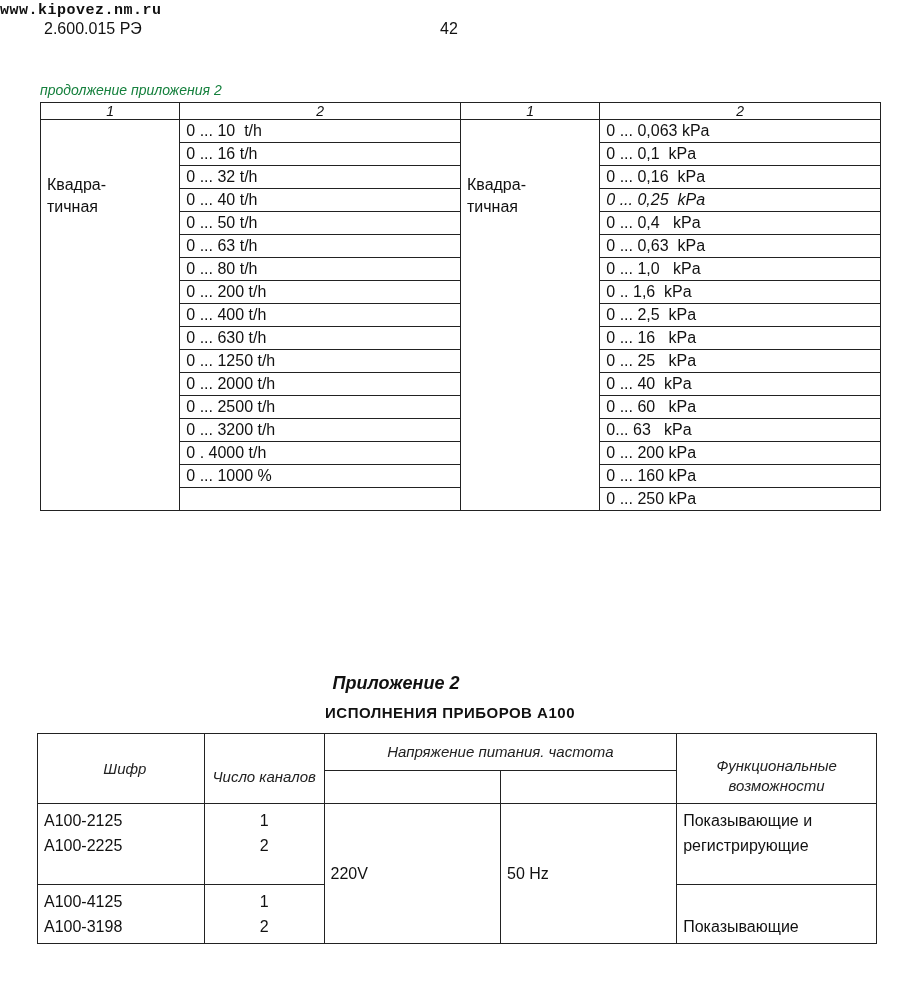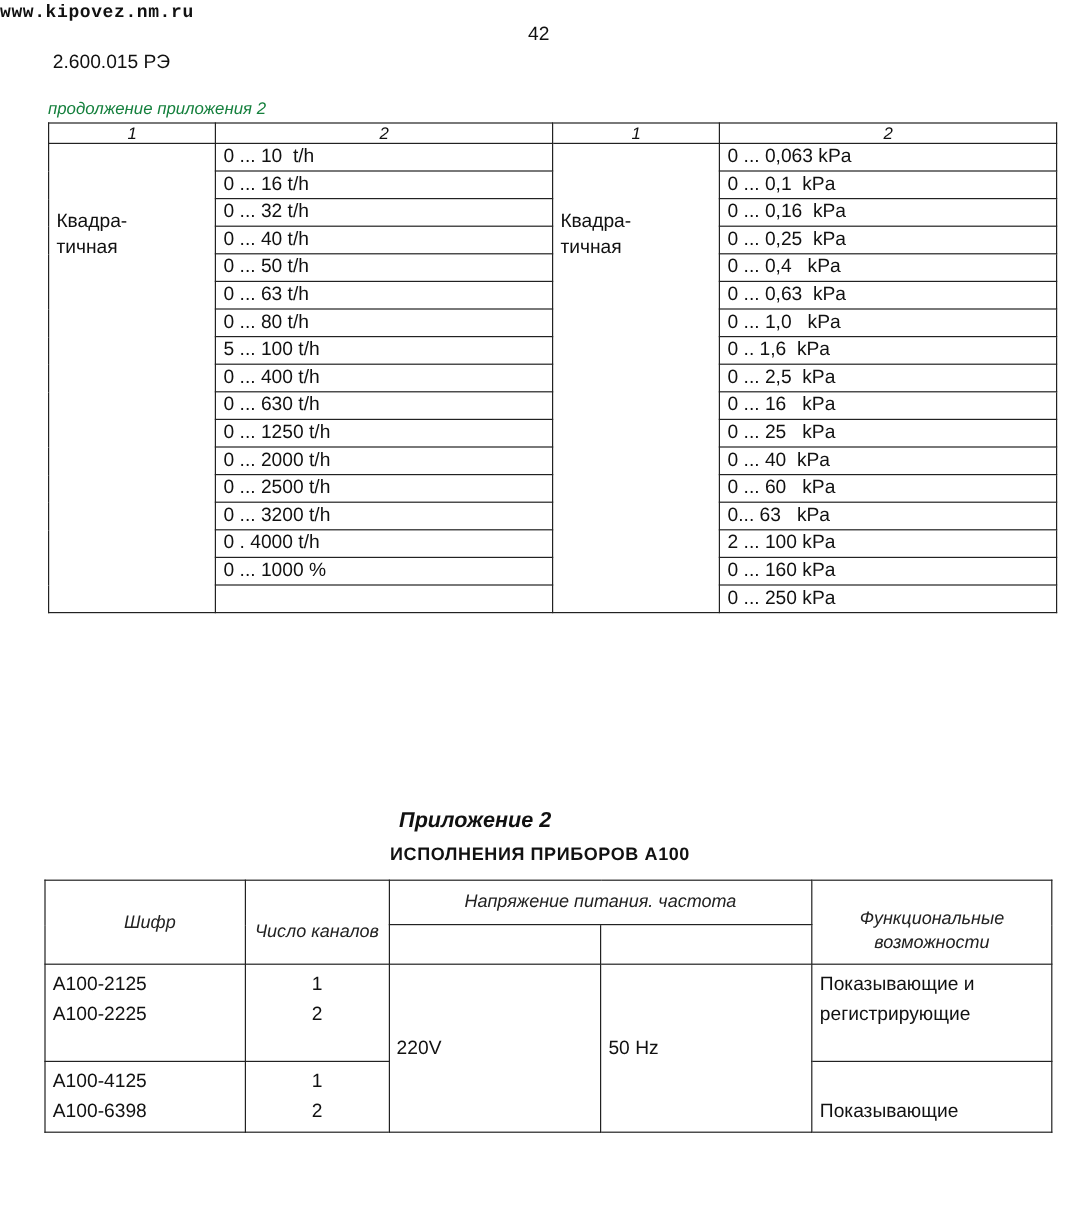--- a/index.html
+++ b/index.html
@@ -1,19 +1,19 @@
 <!DOCTYPE html>
 <html><head>
 <meta charset="utf-8">
 <style>
   html, body { margin:0; padding:0; background:#fff; }
   body { width:900px; height:1007px; position:relative; overflow:hidden; color:#111;
          font-family:"Liberation Sans", sans-serif; }
   .site { position:absolute; left:0; top:2px; font-family:"Liberation Mono", monospace; font-weight:bold; font-size:15px; letter-spacing:0.5px; }
-  .docnum { position:absolute; left:44px; top:20px; font-size:16px;margin-top:24px; }
+  .docnum { position:absolute; left:44px; top:20px; font-size:16px; }
   .pagenum { position:absolute; left:440px; top:20px; font-size:16px; }
   .cont { position:absolute; left:40px; top:82px; font-style:italic; font-size:14px; color:#15803d; }
   table { border-collapse:collapse; position:absolute; }
   td, th { border:1px solid #222; padding:0; font-weight:normal; }
   #t1 { left:40px; top:102px; width:841px; font-size:16px; }
   #t1 th { font-style:italic; font-size:14px; height:15px; text-align:center; }
   #t1 td { height:22px; padding-left:6px; white-space:nowrap; }
   #t1 td.type { vertical-align:top; padding-top:54px; padding-left:6px; line-height:22px; }
   .c1 { width:136px; } .c2 { width:275px; } .c3 { width:136px; } .c4 { width:275px; }
   .appx { position:absolute; left:0; width:792px; top:673px; text-align:center; font-weight:bold; font-style:italic; font-size:18px; }
@@ -57,36 +57,36 @@
       <tr>
         <td style="white-space: pre;">0 ... 16 t/h</td>
         <td style="white-space: pre;">0 ... 0,1  kPa</td>
       </tr>
       <tr>
         <td style="white-space: pre;">0 ... 32 t/h</td>
         <td style="white-space: pre;">0 ... 0,16  kPa</td>
       </tr>
       <tr>
         <td style="white-space: pre;">0 ... 40 t/h</td>
-        <td style="white-space: pre;">0 ... 0,25  kPa</td>
+        <td style="white-space: pre; font-style: italic;">0 ... 0,25  kPa</td>
       </tr>
       <tr>
         <td style="white-space: pre;">0 ... 50 t/h</td>
         <td style="white-space: pre;">0 ... 0,4   kPa</td>
       </tr>
       <tr>
         <td style="white-space: pre;">0 ... 63 t/h</td>
         <td style="white-space: pre; margin-left: 12px;">0 ... 0,63  kPa</td>
       </tr>
       <tr>
         <td style="white-space: pre;">0 ... 80 t/h</td>
         <td style="white-space: pre;">0 ... 1,0   kPa</td>
       </tr>
       <tr>
-        <td style="white-space: pre;">5 ... 100 t/h</td>
+        <td style="white-space: pre;">0 ... 200 t/h</td>
         <td style="white-space: pre;">0 .. 1,6  kPa</td>
       </tr>
       <tr>
         <td style="white-space: pre;">0 ... 400 t/h</td>
         <td style="white-space: pre;">0 ... 2,5  kPa</td>
       </tr>
       <tr>
         <td style="white-space: pre;">0 ... 630 t/h</td>
         <td style="white-space: pre;">0 ... 16   kPa</td>
       </tr>
@@ -101,21 +101,21 @@
       <tr>
         <td style="white-space: pre;">0 ... 2500 t/h</td>
         <td style="white-space: pre;">0 ... 60   kPa</td>
       </tr>
       <tr>
         <td style="white-space: pre;">0 ... 3200 t/h</td>
         <td style="white-space: pre;">0... 63   kPa</td>
       </tr>
       <tr>
         <td style="white-space: pre;">0 . 4000 t/h</td>
-        <td style="white-space: pre;">2 ... 100 kPa</td>
+        <td style="white-space: pre;">0 ... 200 kPa</td>
       </tr>
       <tr>
         <td style="white-space: pre;">0 ... 1000 %</td>
         <td style="white-space: pre;">0 ... 160 kPa</td>
       </tr>
       <tr>
         <td style="white-space: pre;"></td>
         <td style="white-space: pre;">0 ... 250 kPa</td>
       </tr>
     </tbody>
@@ -145,21 +145,21 @@
           <div>1</div>
           <div>2</div>
         </td>
     <td rowspan="2" class="mid">220V</td>
     <td rowspan="2" class="mid">50 Hz</td>
     <td>Показывающие и регистрирующие</td>
   </tr>
   <tr>
     <td style="height:50px;">
           <div>А100-4125</div>
-          <div>А100-6398</div>
+          <div>А100-3198</div>
         </td>
     <td class="center">
           <div>1</div>
           <div>2</div>
         </td>
     <td style="vertical-align:bottom;">Показывающие</td>
   </tr>
 </tbody>
   </table>
 

